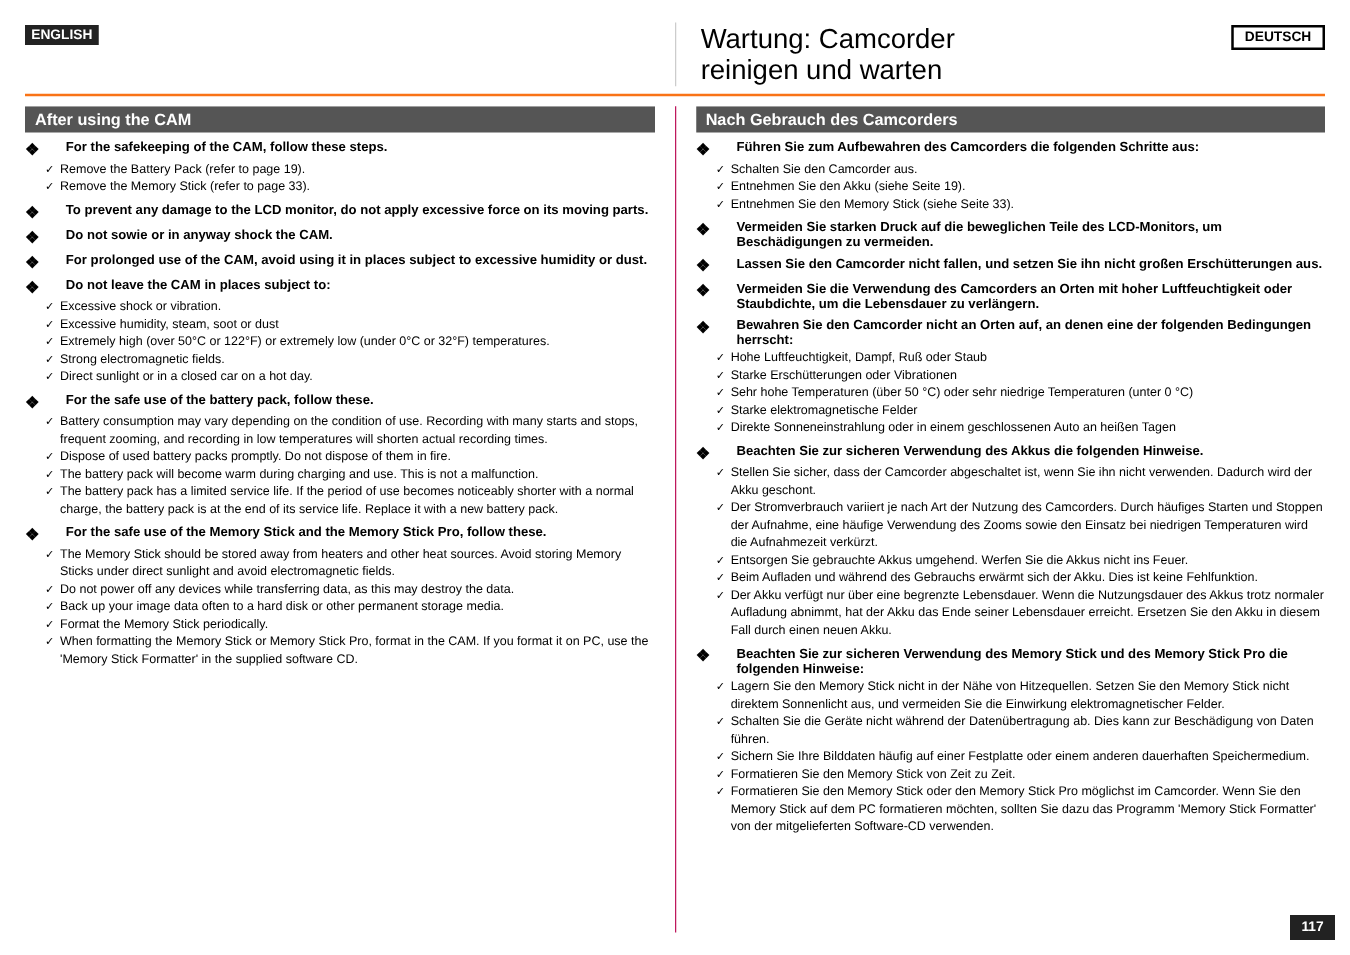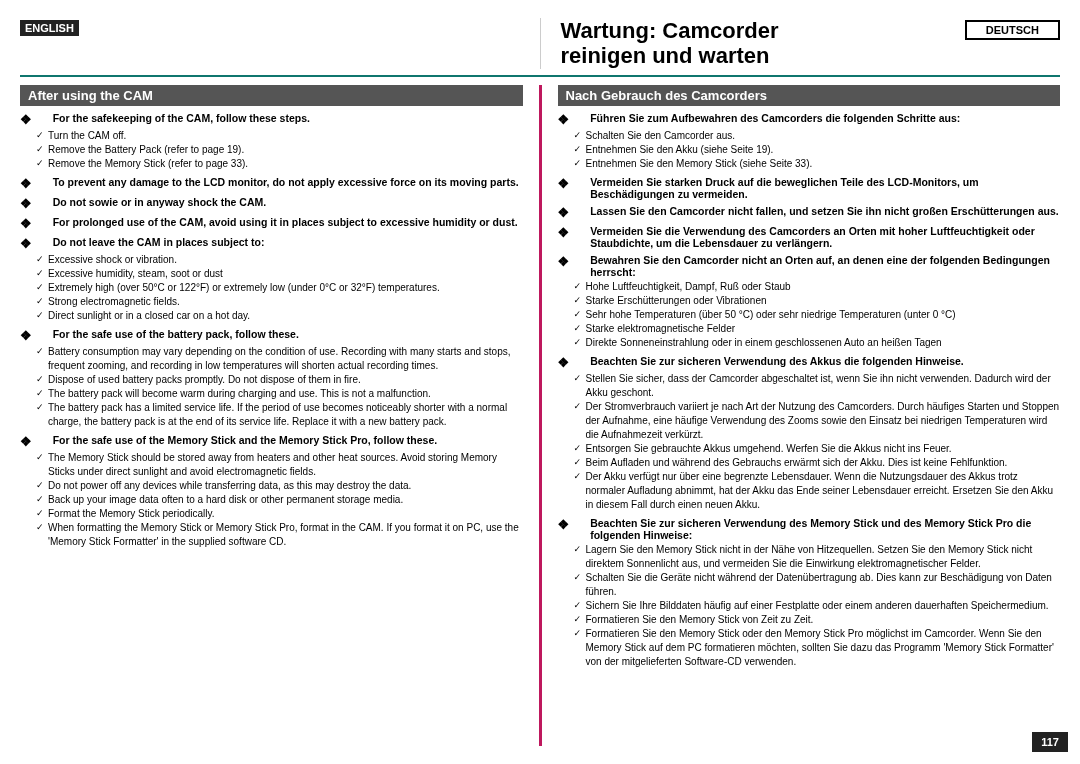--- a/index.html
+++ b/index.html
@@ -17,21 +17,21 @@
       padding: 18px 20px 18px 20px;
       display: flex;
       flex-direction: column;
     }
     
     .header {
       display: flex;
       flex-direction: row;
       gap: 0;
       margin-bottom: 8px;
-      border-bottom: 2px solid #0f766e;
+      border-bottom: 2px solid #f97316;
       padding-bottom: 6px;
     }
     .header-left {
       flex: 1;
       padding-right: 20px;
       border-right: 1px solid #ccc;
     }
     .header-right {
       flex: 1;
       padding-left: 20px;
@@ -43,38 +43,38 @@
       font-weight: bold;
       padding: 2px 5px;
       white-space: nowrap;
       margin-top: 2px;
     }
     .lang-badge-outline {
       background: #fff;
       color: #000;
       font-size: 11px;
       font-weight: bold;
-      padding: 2px 19px;
+      padding: 2px 9px;
       white-space: nowrap;
       border: 2px solid #000;
       margin-top: 2px;
     }
     .header-main-title {
       font-size: 22px;
       font-weight: bold;
       line-height: 1.15;
     }
     .header-sub-title {
       font-size: 22px;
       font-weight: bold;
       line-height: 1.15;
     }
     .header-right-main {
       font-size: 22px;
-      font-weight: bold;
+      font-weight: normal;
       line-height: 1.15;
     }
     
     .section-header {
       background: #555;
       color: #fff;
       font-size: 13px;
       font-weight: bold;
       padding: 3px 8px;
       margin-bottom: 6px;
@@ -82,21 +82,21 @@
     
     .main-content {
       display: flex;
       flex-direction: row;
       flex: 1;
       gap: 0;
     }
     .col-left {
       flex: 1;
       padding-right: 16px;
-      border-right: 3px solid #be185d;
+      border-right: 1px solid #be185d;
       overflow: hidden;
     }
     .col-right {
       flex: 1;
       padding-left: 16px;
       overflow: hidden;
     }
     
     .bullet-item {
       margin-bottom: 5px;
@@ -174,21 +174,20 @@
 
       <div class="col-left">
         <div class="section-header">After using the CAM</div>
         <div id="left-bullets-container">
             <div class="bullet-item">
               <div style="display: flex; align-items: flex-start; gap: 2px;">
                 <span class="bullet-symbol">❖</span>
                 <span class="bullet-bold">For the safekeeping of the CAM, follow these steps.</span>
               </div>
               <ul class="sub-list">
-                <li>Turn the CAM off.</li>
                 <li>Remove the Battery Pack (refer to page 19).</li>
                 <li>Remove the Memory Stick (refer to page 33).</li>
               </ul>
             </div>
             <div class="bullet-item">
               <div style="display: flex; align-items: flex-start; gap: 2px;">
                 <span class="bullet-symbol">❖</span>
                 <span class="bullet-bold">To prevent any damage to the LCD monitor, do not apply excessive force on its moving parts.</span>
               </div>
             </div>

